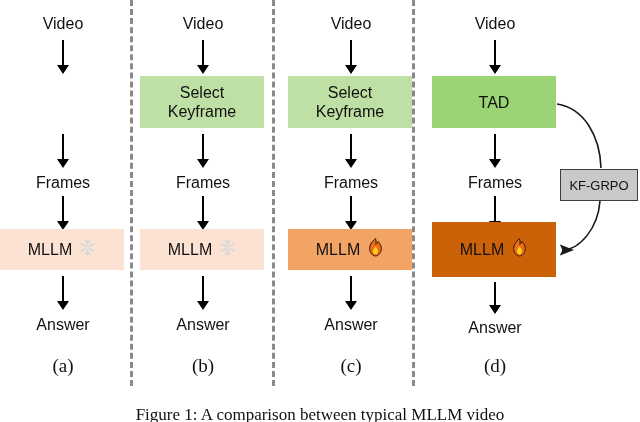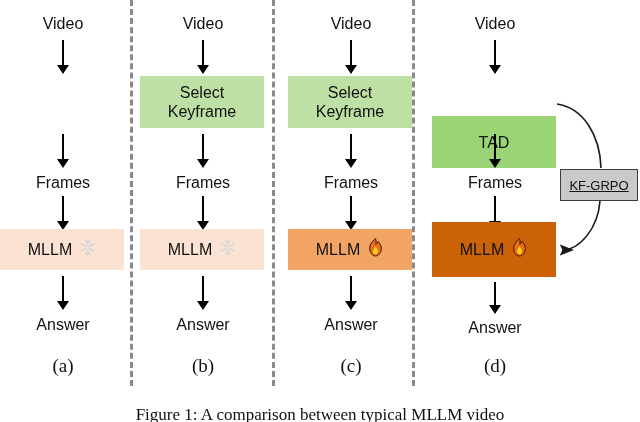--- a/index.html
+++ b/index.html
@@ -106,21 +106,20 @@
     width: 78px;
     height: 32px;
     box-sizing: border-box;
     background: #c9c9c9;
     border: 1.5px solid #3d3d3d;
     display: flex;
     align-items: center;
     justify-content: center;
     font-size: 13px;
     color: #111111;
-    text-decoration: underline;
   }
 
   
   #curves {
     position: absolute;
     left: 0;
     top: 0;
     width: 640px;
     height: 422px;
     pointer-events: none;
@@ -272,21 +271,21 @@
     <div class="node-text" style="top:315px;">Answer</div>
     <div class="sublabel" style="top:355px;">(c)</div>
   </div>
 
   <div class="column" style="left:432px;width:126px;">
     <div class="node-text" style="top:14px;">Video</div>
     <div class="arrow" style="left:56px;top:40px;height:34px;">
       <div class="shaft"></div>
         <div class="head"></div>
     </div>
-    <div class="box" style="left:0px;top:76px;width:124px;height:52px;background:#9ad474;margin-top:40px;">
+    <div class="box" style="left:0px;top:76px;width:124px;height:52px;background:#9ad474;">
       <span class="box-label">TAD</span>
     </div>
     <div class="arrow" style="left:56px;top:134px;height:34px;">
       <div class="shaft"></div>
         <div class="head"></div>
     </div>
     <div class="node-text" style="top:173px;">Frames</div>
     <div class="arrow" style="left:56px;top:196px;height:34px;">
       <div class="shaft"></div>
         <div class="head"></div>

